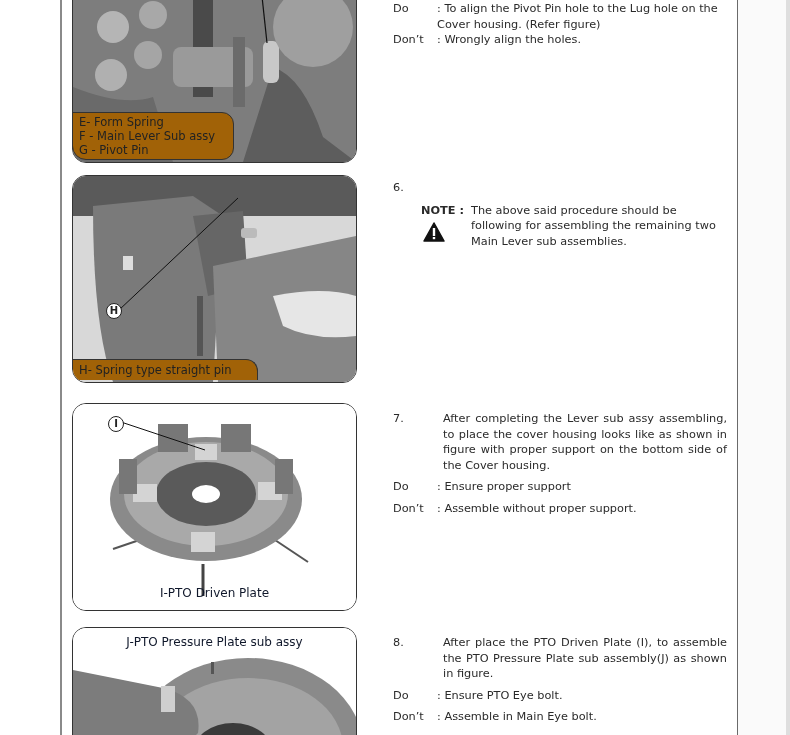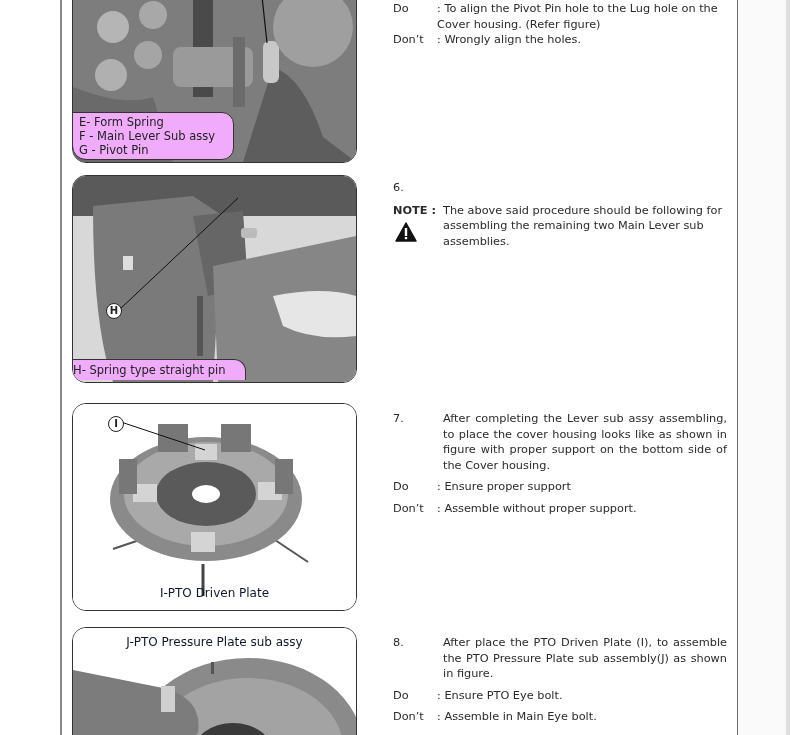--- a/index.html
+++ b/index.html
@@ -14,40 +14,40 @@
   .right-strip { position:absolute; left:738px; top:0; width:52px; height:735px; background:#fafafa; }
   .right-strip-edge { position:absolute; left:786px; top:0; width:4px; height:735px; background:#dedede; }
 
   .figure {
     position:absolute; left:72px; width:283px;
     border:1.3px solid #333; border-radius:14px;
     overflow:hidden; background:#fff;
   }
   .photo { position:absolute; left:0; top:0; width:100%; height:100%; }
   .caption-box {
-    position:absolute; background:#f0abfc; border:1.3px solid #333;
+    position:absolute; background:#a16207; border:1.3px solid #333;
     font-size:11.5px; line-height:14px; padding:2px 6px; color:#222;
   }
   .caption-center {
     position:absolute; left:0; right:0; text-align:center;
     font-size:12px; color:#0f172a;
   }
   .callout {
     position:absolute; width:14px; height:14px; border:1.2px solid #222; border-radius:50%;
     background:#fff; font-size:10px; line-height:14px; text-align:center; font-weight:bold; color:#222;
   }
 
   .text-block { position:absolute; left:393px; width:334px; font-size:11.3px; line-height:15.5px; color:#2a2a2a; }
   .step { display:flex; }
   .step-num { width:50px; flex:none; }
   .step-body { flex:1; text-align:justify; }
   .dd { display:flex; margin-top:6px; }
   .dd-label { width:44px; flex:none; }
   .dd-body { flex:1; }
-  .note { display:flex; margin-top:7px; }
+  .note { display:flex; margin-top:7px;margin-left:28px; }
   .note-left { width:44px; flex:none; }
   .note-label { font-weight:bold; }
   .warn-icon { display:block; margin-top:4px; margin-left:2px; }
 </style>
 </head>
 <body>
 
 <div class="page-border-left"></div>
 <div class="right-strip"></div>
 <div class="right-strip-edge"></div>
@@ -84,21 +84,21 @@
     <path d="M20 30 L 120 20 L 150 40 L 140 206 L 40 206 Q 20 150 20 30 Z" fill="#7a7a7a"></path>
     <path d="M120 40 L 170 35 L 175 110 L 135 120 Z" fill="#666"></path>
     <path d="M140 90 L 283 60 L 283 206 L 145 206 Z" fill="#868686"></path>
     <path d="M200 120 Q 250 110 283 120 L 283 160 Q 240 165 210 150 Z" fill="#e6e6e6"></path>
     <rect x="124" y="120" width="6" height="60" fill="#555"></rect>
     <rect x="168" y="52" width="16" height="10" rx="3" fill="#bbb"></rect>
     <rect x="50" y="80" width="10" height="14" fill="#ddd"></rect>
     <line x1="46" y1="134" x2="165" y2="22" stroke="#111" stroke-width="1"></line>
   </svg>
   <div class="callout" style="left:33px; top:127px;">H</div>
-  <div class="caption-box" style="left:-1px; top:183px; width:172px; border-radius:0 12px 0 0; border-bottom:none; padding:3px 0;">
+  <div class="caption-box" style="left:-1px; top:183px; width:172px; border-radius:0 12px 0 0; border-bottom:none; padding:3px 6px;">
     <span>H- Spring type straight pin</span>
   </div>
 </div>
 
 <div class="figure" style="top:403px; height:206px;">
   <svg class="photo" viewBox="0 0 283 206" preserveAspectRatio="none">
     <rect width="283" height="206" fill="#ffffff"></rect>
     <line x1="40" y1="145" x2="90" y2="128" stroke="#555" stroke-width="2"></line>
     <line x1="190" y1="128" x2="235" y2="158" stroke="#555" stroke-width="2"></line>
     <line x1="130" y1="160" x2="130" y2="192" stroke="#444" stroke-width="3"></line>

